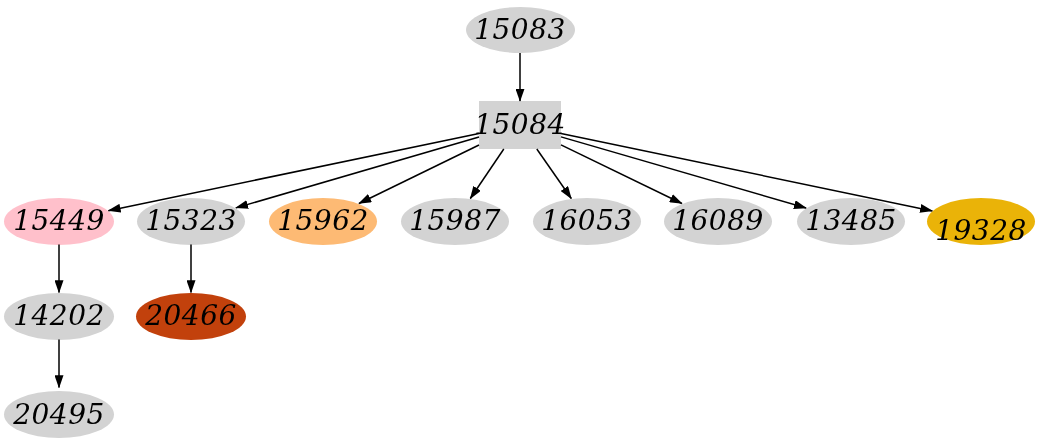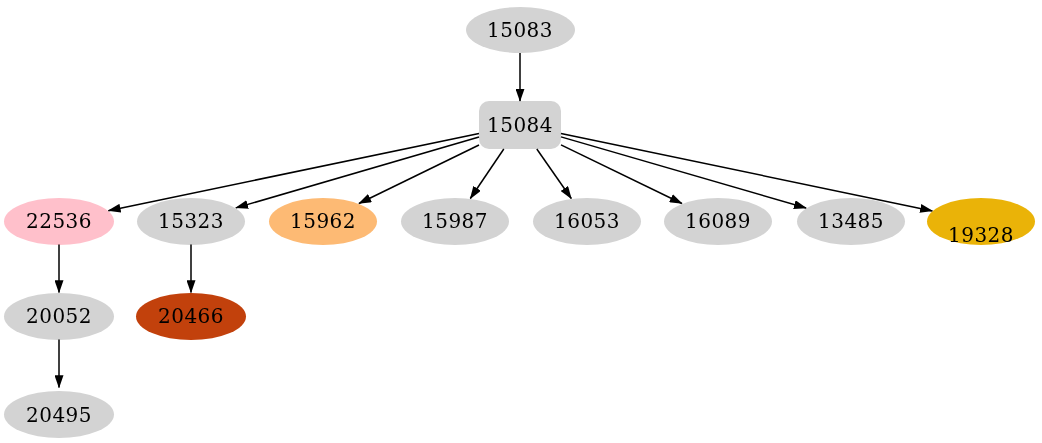--- a/index.html
+++ b/index.html
@@ -24,41 +24,42 @@
   }
   .node {
     position: absolute;
     display: flex;
     align-items: center;
     justify-content: center;
     box-sizing: border-box;
     z-index: 1;
   }
   .node.ellipse { border-radius: 50%; }
-  .node.box { border-radius: 10px; }
+  .node.box { border-radius: 0; }
   .node .label {
-    font-size: 20px;
+    font-size: 28px;
     color: #000000;
     line-height: 1;
     letter-spacing: 0.5px;
     white-space: nowrap;
+    font-style: italic;
   }
 </style>
 </head>
 <body>
 
 <div id="canvas">
     <div class="node ellipse" style="left: 465.5px; top: 7px; width: 109px; height: 46px; background: rgb(211, 211, 211);">
       <span class="label">15083</span>
     </div>
     <div class="node box" style="left: 479px; top: 101px; width: 82px; height: 48px; background: rgb(211, 211, 211);">
       <span class="label">15084</span>
     </div>
     <div class="node ellipse" style="left: 4px; top: 197.5px; width: 110px; height: 47px; background: rgb(255, 192, 203);">
-      <span class="label">22536</span>
+      <span class="label">15449</span>
     </div>
     <div class="node ellipse" style="left: 137px; top: 197.5px; width: 108px; height: 47px; background: rgb(211, 211, 211);">
       <span class="label">15323</span>
     </div>
     <div class="node ellipse" style="left: 269px; top: 197.5px; width: 108px; height: 47px; background: #fdba74; text-align: right;">
       <span class="label">15962</span>
     </div>
     <div class="node ellipse" style="left: 401px; top: 197.5px; width: 108px; height: 47px; background: rgb(211, 211, 211); justify-content: center;">
       <span class="label">15987</span>
     </div>
@@ -68,21 +69,21 @@
     <div class="node ellipse" style="left: 664px; top: 197.5px; width: 108px; height: 47px; background: rgb(211, 211, 211); text-align: right;">
       <span class="label">16089</span>
     </div>
     <div class="node ellipse" style="left: 797px; top: 197.5px; width: 108px; height: 47px; background: rgb(211, 211, 211);">
       <span class="label">13485</span>
     </div>
     <div class="node ellipse" style="left: 927px; top: 197.5px; width: 108px; height: 47px; background: #eab308; align-items: flex-end;">
       <span class="label">19328</span>
     </div>
     <div class="node ellipse" style="left: 4px; top: 292.5px; width: 110px; height: 47px; background: rgb(211, 211, 211);">
-      <span class="label">20052</span>
+      <span class="label">14202</span>
     </div>
     <div class="node ellipse" style="left: 136px; top: 292.5px; width: 110px; height: 47px; background: #c2410c;">
       <span class="label">20466</span>
     </div>
     <div class="node ellipse" style="left: 4px; top: 391px; width: 110px; height: 47px; background: rgb(211, 211, 211); justify-content: center;">
       <span class="label">20495</span>
     </div>
     <svg id="edge-layer" width="1042" height="443">
       <defs>
         <marker id="arrowhead" markerUnits="userSpaceOnUse" markerWidth="13" markerHeight="9" refX="12.2" refY="4.5" orient="auto">

